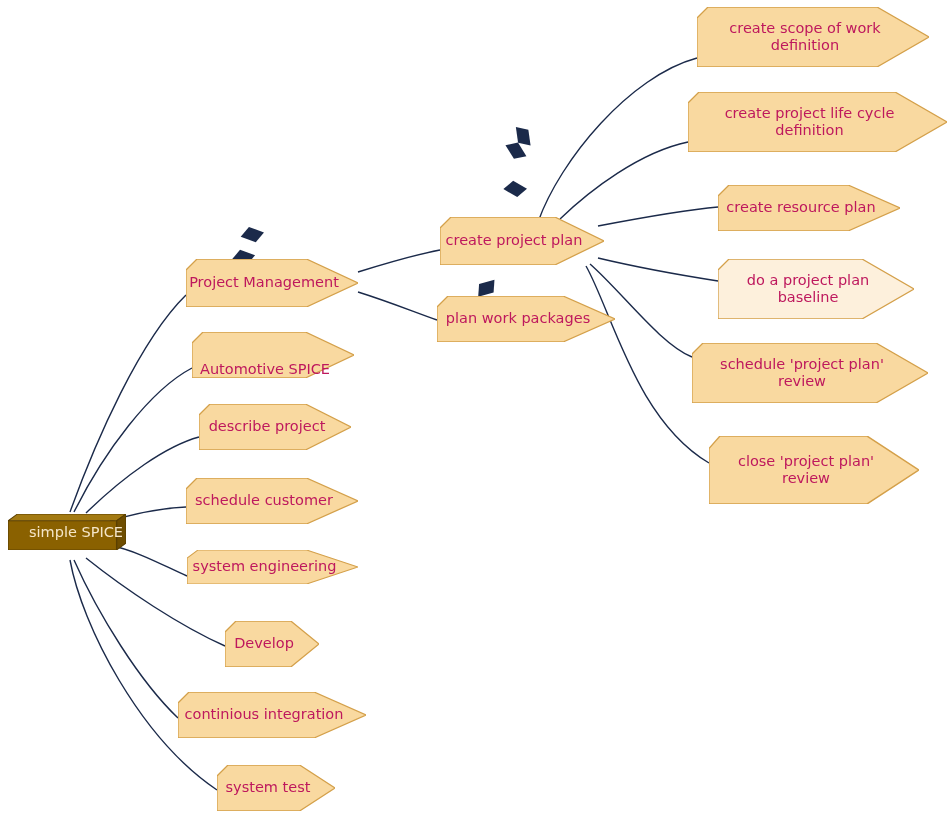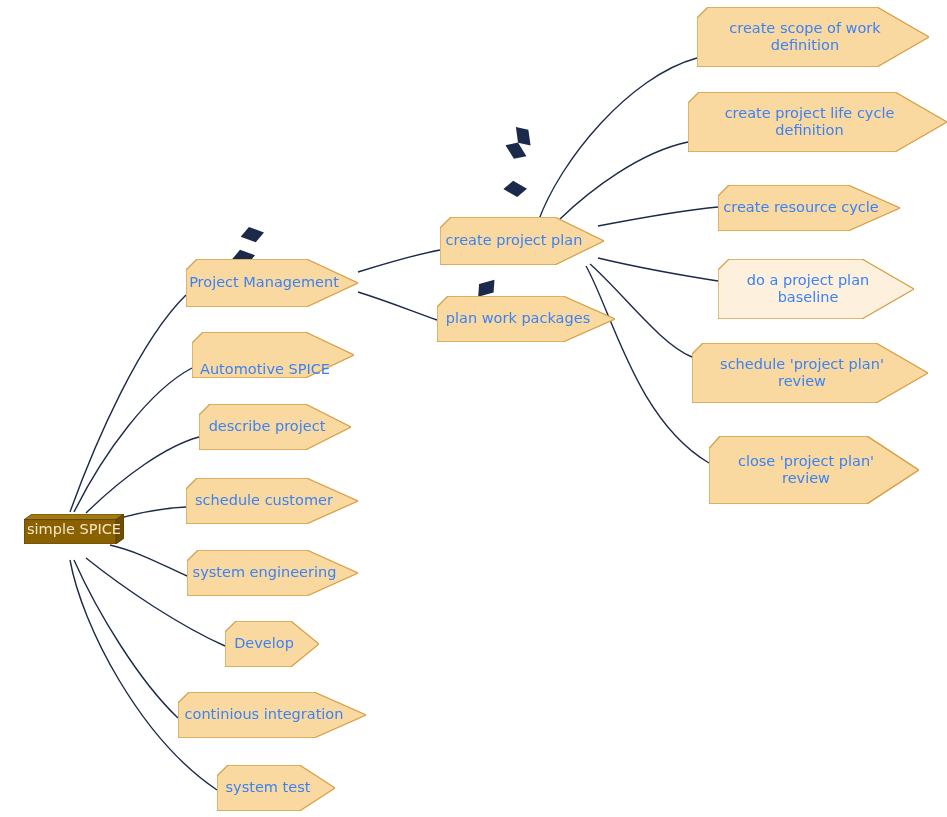--- a/index.html
+++ b/index.html
@@ -25,21 +25,21 @@
     height: 817px;
     pointer-events: none;
   }
   .node {
     position: absolute;
     box-sizing: border-box;
     display: flex;
     align-items: center;
     justify-content: center;
     text-align: center;
-    color: #3b82f6;
+    color: #be185d;
     font-size: 14.5px;
     line-height: 1.18;
     white-space: pre-line;
     z-index: 3;
   }
   .node .node-label {
     position: relative;
     z-index: 2;
     padding-right: 16px;
   }
@@ -121,21 +121,21 @@
         </svg><span class="node-label">Project Management</span></div>
       <div class="node" style="left: 192px; top: 332px; width: 162px; height: 46px; align-items: flex-end;"><svg class="shape" viewBox="0 0 162 46" preserveAspectRatio="none">
           <polygon points="0,11 11,0 113.4,0 162,23 113.4,46 0,46" fill="#f9d9a0" stroke="#d4a04a" stroke-width="1.3"></polygon>
         </svg><span class="node-label">Automotive SPICE</span></div>
       <div class="node" style="left: 199px; top: 404px; width: 152px; height: 46px;"><svg class="shape" viewBox="0 0 152 46" preserveAspectRatio="none">
           <polygon points="0,11 11,0 106.4,0 152,23 106.4,46 0,46" fill="#f9d9a0" stroke="#d4a04a" stroke-width="1.3"></polygon>
         </svg><span class="node-label">describe project</span></div>
       <div class="node" style="left: 186px; top: 478px; width: 172px; height: 46px;"><svg class="shape" viewBox="0 0 172 46" preserveAspectRatio="none">
           <polygon points="0,11 11,0 120.4,0 172,23 120.4,46 0,46" fill="#f9d9a0" stroke="#d4a04a" stroke-width="1.3"></polygon>
         </svg><span class="node-label">schedule customer</span></div>
-      <div class="node" style="left: 187px; top: 550px; width: 171px; height: 46px;"><svg class="shape" viewBox="0 0 171 46" preserveAspectRatio="none">
+      <div class="node" style="left: 187px; top: 550px; width: 171px; height: 34px;"><svg class="shape" viewBox="0 0 171 46" preserveAspectRatio="none">
           <polygon points="0,11 11,0 119.7,0 171,23 119.7,46 0,46" fill="#f9d9a0" stroke="#d4a04a" stroke-width="1.3"></polygon>
         </svg><span class="node-label">system engineering</span></div>
       <div class="node" style="left: 225px; top: 621px; width: 94px; height: 46px; justify-content: center;"><svg class="shape" viewBox="0 0 94 46" preserveAspectRatio="none">
           <polygon points="0,11 11,0 65.8,0 94,23 65.8,46 0,46" fill="#f9d9a0" stroke="#d4a04a" stroke-width="1.3"></polygon>
         </svg><span class="node-label">Develop</span></div>
       <div class="node" style="left: 178px; top: 692px; width: 188px; height: 46px;"><svg class="shape" viewBox="0 0 188 46" preserveAspectRatio="none">
           <polygon points="0,11 11,0 136,0 188,23 136,46 0,46" fill="#f9d9a0" stroke="#d4a04a" stroke-width="1.3"></polygon>
         </svg><span class="node-label">continious integration</span></div>
       <div class="node" style="left: 217px; top: 765px; width: 118px; height: 46px;"><svg class="shape" viewBox="0 0 118 46" preserveAspectRatio="none">
           <polygon points="0,11 11,0 82.6,0 118,23 82.6,46 0,46" fill="#f9d9a0" stroke="#d4a04a" stroke-width="1.3"></polygon>
@@ -149,36 +149,36 @@
       <div class="node" style="left: 697px; top: 7px; width: 232px; height: 60px;"><svg class="shape" viewBox="0 0 232 60" preserveAspectRatio="none">
           <polygon points="0,11 11,0 180,0 232,30 180,60 0,60" fill="#f9d9a0" stroke="#d4a04a" stroke-width="1.3"></polygon>
         </svg><span class="node-label">create scope of work
 definition</span></div>
       <div class="node" style="left: 688px; top: 92px; width: 259px; height: 60px;"><svg class="shape" viewBox="0 0 259 60" preserveAspectRatio="none">
           <polygon points="0,11 11,0 207,0 259,30 207,60 0,60" fill="#f9d9a0" stroke="#d4a04a" stroke-width="1.3"></polygon>
         </svg><span class="node-label">create project life cycle
 definition</span></div>
       <div class="node" style="left: 718px; top: 185px; width: 182px; height: 46px;"><svg class="shape" viewBox="0 0 182 46" preserveAspectRatio="none">
           <polygon points="0,11 11,0 130,0 182,23 130,46 0,46" fill="#f9d9a0" stroke="#d4a04a" stroke-width="1.3"></polygon>
-        </svg><span class="node-label">create resource cycle</span></div>
+        </svg><span class="node-label">create resource plan</span></div>
       <div class="node" style="left: 718px; top: 259px; width: 196px; height: 60px;"><svg class="shape" viewBox="0 0 196 60" preserveAspectRatio="none">
           <polygon points="0,11 11,0 144,0 196,30 144,60 0,60" fill="#fdf0dc" stroke="#d4a04a" stroke-width="1.3"></polygon>
         </svg><span class="node-label">do a project plan
 baseline</span></div>
       <div class="node" style="left: 692px; top: 343px; width: 236px; height: 60px;"><svg class="shape" viewBox="0 0 236 60" preserveAspectRatio="none">
           <polygon points="0,11 11,0 184,0 236,30 184,60 0,60" fill="#f9d9a0" stroke="#d4a04a" stroke-width="1.3"></polygon>
         </svg><span class="node-label">schedule 'project plan'
 review</span></div>
       <div class="node" style="left: 709px; top: 436px; width: 210px; height: 68px;"><svg class="shape" viewBox="0 0 210 60" preserveAspectRatio="none">
           <polygon points="0,11 11,0 158,0 210,30 158,60 0,60" fill="#f9d9a0" stroke="#d4a04a" stroke-width="1.3"></polygon>
         </svg><span class="node-label">close 'project plan'
 review</span></div>
     </div>
 
-  <div class="root-node" id="root-node" style="left: 24px; top: 514px; width: 100px; height: 30px;">
+  <div class="root-node" id="root-node" style="left: 8px; top: 514px; width: 100px; height: 36px; padding-left: 18px;">
     <svg class="shape" viewBox="0 0 100 42" preserveAspectRatio="none" xmlns="http://www.w3.org/2000/svg">
       <polygon points="0,8 8,0 100,0 92,8" fill="#a37a12" stroke="#5a3f00" stroke-width="1"></polygon>
       <polygon points="92,8 100,0 100,34 92,42" fill="#6e4d00" stroke="#5a3f00" stroke-width="1"></polygon>
       <rect x="0" y="8" width="92" height="34" fill="#8a6100" stroke="#5a3f00" stroke-width="1"></rect>
     </svg>
     <span class="root-label">simple SPICE</span>
   </div>
 
 </div>
 

